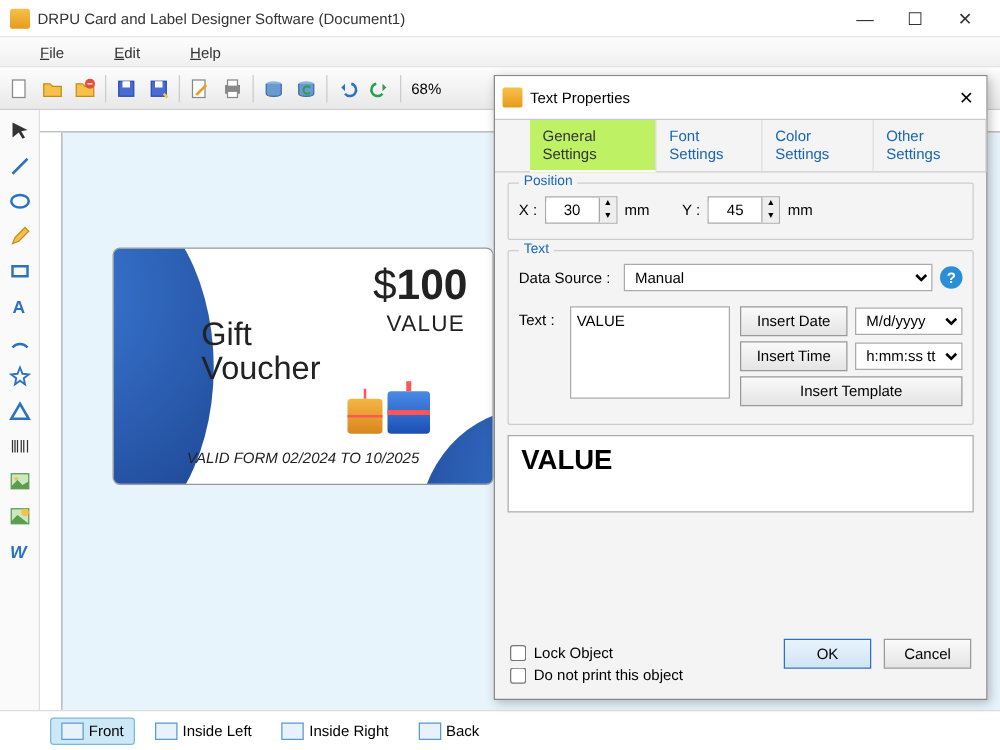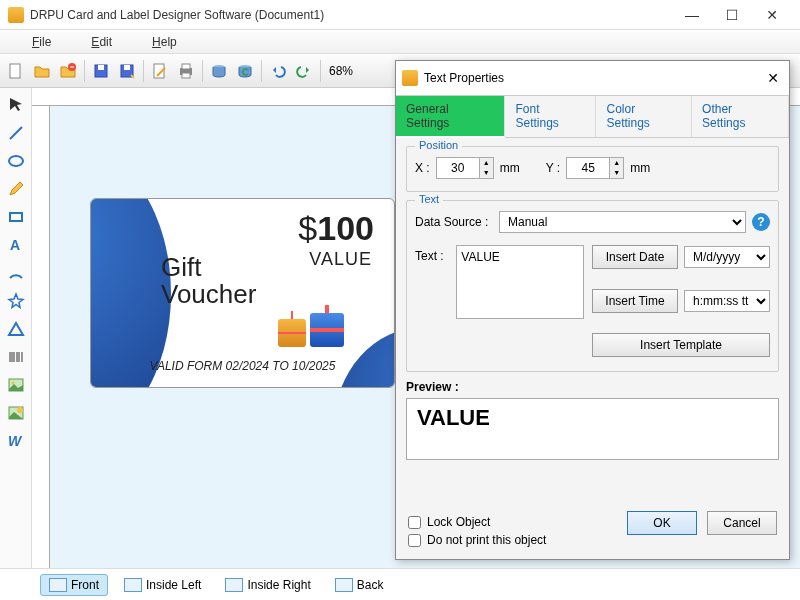--- a/index.html
+++ b/index.html
@@ -50,21 +50,21 @@
   .ptab .picon { width: 18px; height: 14px; border: 1px solid #5a9bd5; background: #e8f2fb; }
 
   
   .dialog { position: absolute; left: 395px; top: 60px; width: 395px; height: 500px; background: #f4f4f4; border: 1px solid #888; box-shadow: 2px 2px 8px rgba(0,0,0,.25); display: flex; flex-direction: column; }
   .dlg-title { height: 26px; background: #fff; display: flex; align-items: center; padding: 17px 6px; border-bottom: 1px solid #ccc; }
   .dlg-title .icon { width: 16px; height: 16px; background: linear-gradient(#f7c04a,#e89b1c); border-radius: 2px; margin-right: 6px; }
   .dlg-title span { font-size: 12px; flex: 1; }
   .dlg-title .x { width: 20px; text-align: center; font-size: 14px; }
   .dlg-tabs { display: flex; background: #f4f4f4; border-bottom: 1px solid #ccc; }
   .dlg-tab { padding: 6px 10px; font-size: 12px; color: #1a66b3; border-right: 1px solid #ddd; }
-  .dlg-tab.active { background: #22c55e; border-bottom: 2px solid #fff; margin-bottom: -1px; color: #333; }
+  .dlg-tab.active { background: #bef264; border-bottom: 2px solid #fff; margin-bottom: -1px; color: #333; margin-left: 28px; }
   .dlg-body { flex: 1; padding: 8px 10px; font-size: 12px; overflow: hidden; }
   .fieldset { border: 1px solid #ccc; border-radius: 2px; padding: 10px 8px 12px; margin-bottom: 8px; position: relative; }
   .fieldset .legend { position: absolute; top: -8px; left: 8px; background: #f4f4f4; padding: 0 4px; font-size: 11px; color: #1a66b3; }
   .row { display: flex; align-items: center; gap: 6px; }
   .row label { font-size: 12px; }
   .spin { display: flex; align-items: center; border: 1px solid #aaa; background: #fff; height: 22px; }
   .spin input { border: none; width: 42px; text-align: center; font-size: 12px; outline: none; }
   .spin .arrows { width: 14px; display: flex; flex-direction: column; }
   .spin .arrows div { height: 10px; font-size: 7px; text-align: center; line-height: 10px; border-left: 1px solid #aaa; background: #eee; }
   select, .combo { border: 1px solid #aaa; background: #fff; height: 22px; font-size: 12px; padding: 0 4px; }
@@ -328,35 +328,34 @@
       <div class="row" style="margin-bottom:12px">
         <label style="width:78px">Data Source :</label>
         <select class="combo" style="flex:1">
           <option>Manual</option>
         </select>
         <div class="help">?</div>
       </div>
       <div class="row" style="align-items:flex-start; gap:8px">
         <label style="width:34px; padding-top:4px">Text :</label>
         <textarea style="width: 130px; height: 74px;">VALUE</textarea>
-        <div style="flex:1; display:flex; flex-direction:column; gap:20px">
+        <div style="flex:1; display:flex; flex-direction:column; gap:4px">
           <div class="row">
             <button class="btn" style="width:86px">Insert Date</button>
             <select class="combo" style="flex:1"><option>M/d/yyyy</option></select>
           </div>
           <div class="row">
             <button class="btn" style="width:86px">Insert Time</button>
             <select class="combo" style="flex:1"><option>h:mm:ss tt</option></select>
           </div>
           <button class="btn" style="width:100%">Insert Template</button>
         </div>
       </div>
     </div>
 
-    <div style="font-size:12px; font-weight:bold; margin:4px 0 4px">Preview :</div>
     <div class="preview-box">
       <div class="pv">VALUE</div>
     </div>
   </div>
 
   <div class="dlg-foot">
     <div class="left">
       <label class="chk">
           <input type="checkbox" style="">
           <span>Lock Object</span>

